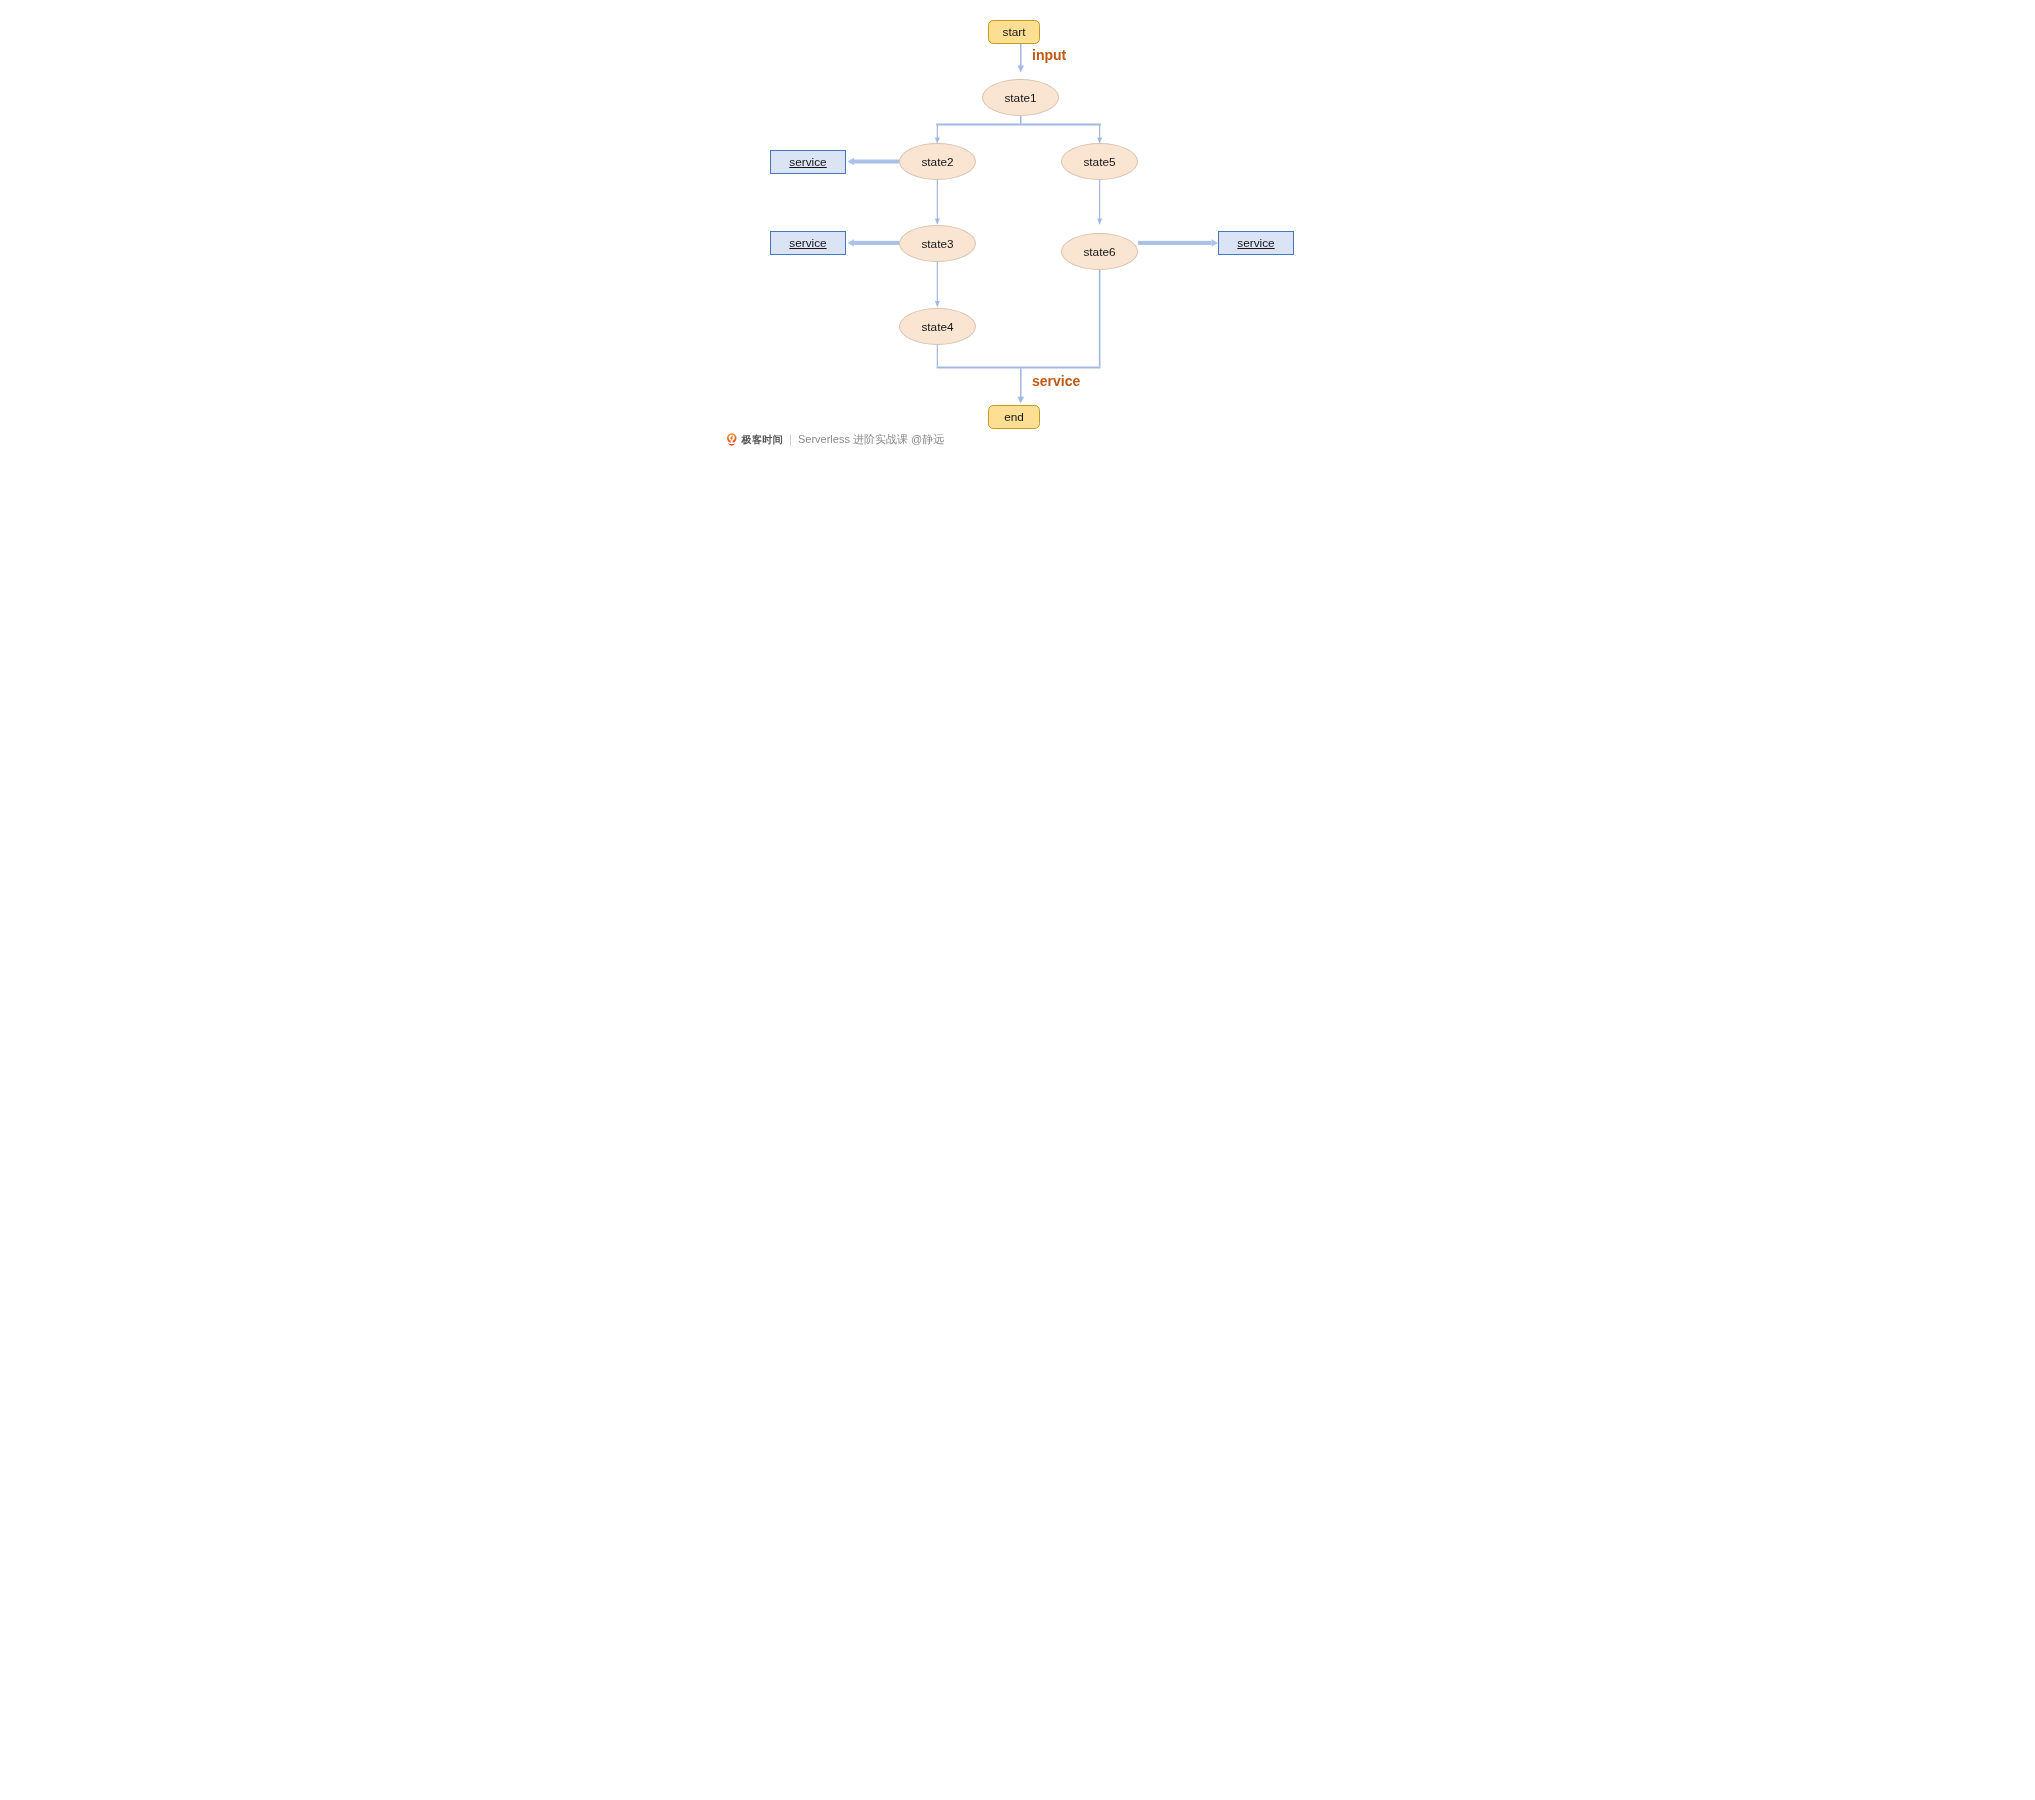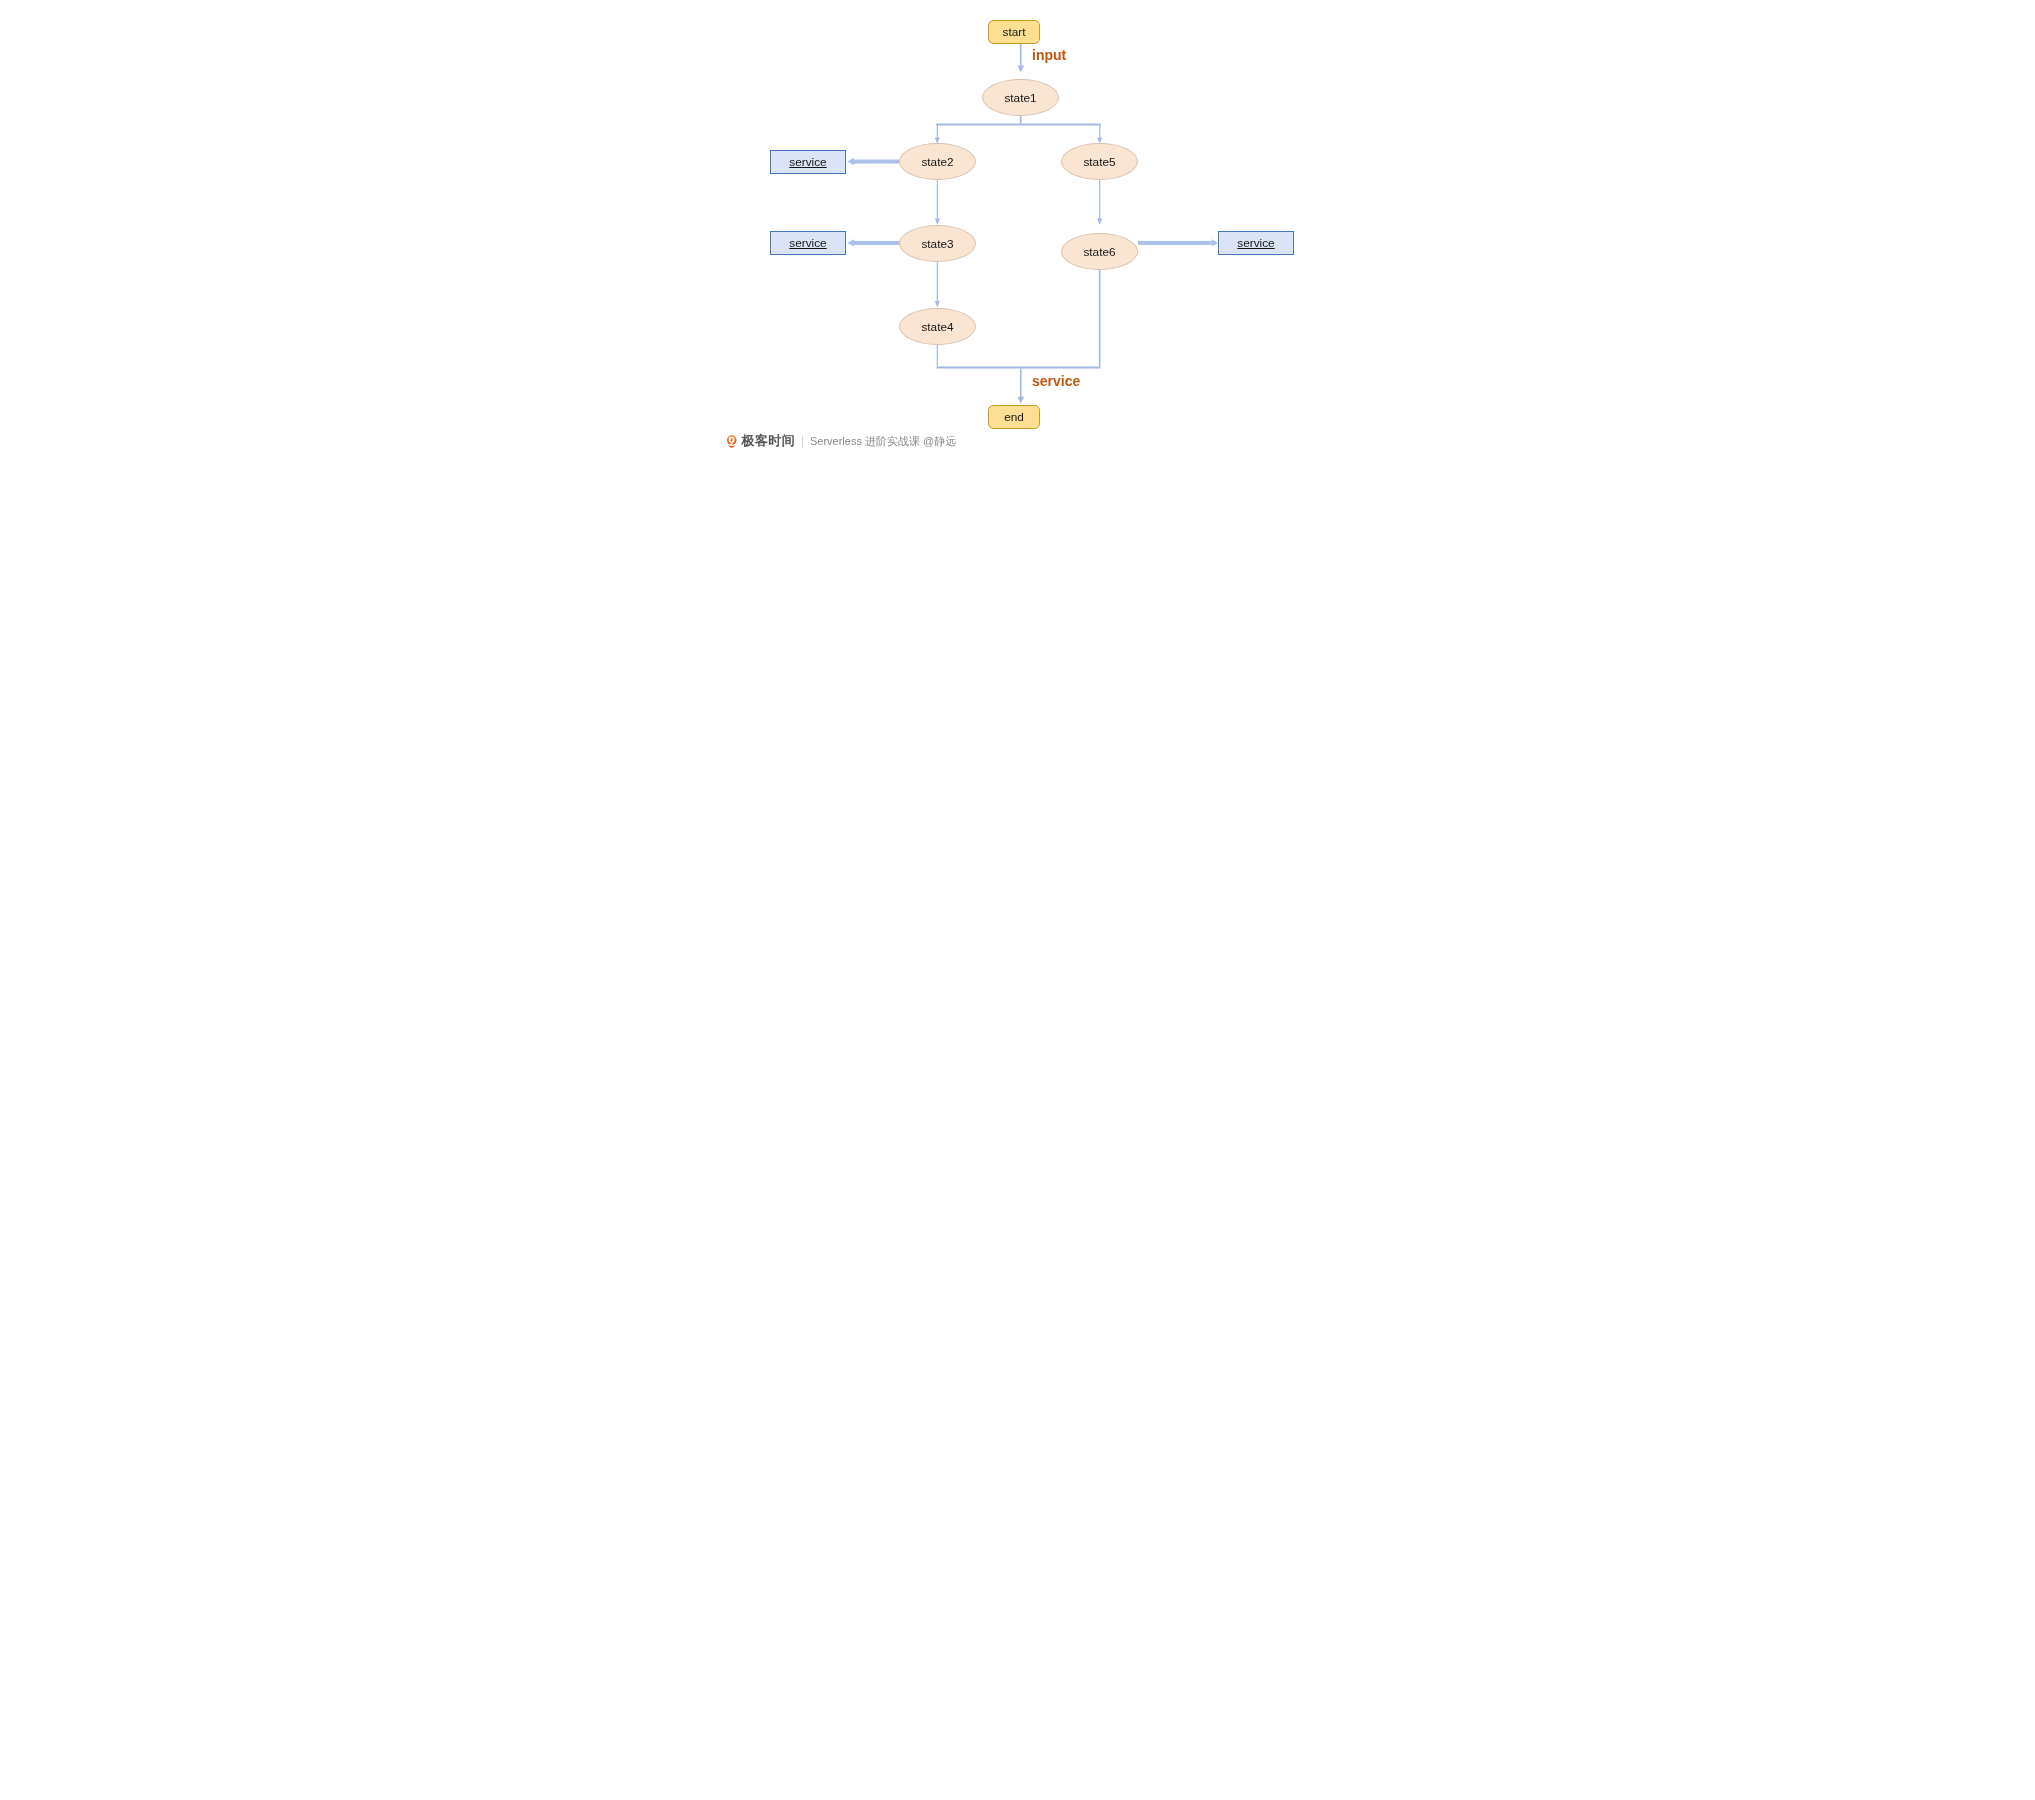--- a/index.html
+++ b/index.html
@@ -72,21 +72,21 @@
   .footer{
     position:absolute;
     left:22px;
     top:432px;
     display:flex;
     align-items:center;
     z-index:3;
     white-space:nowrap;
   }
   .footer .logo{width:11.4px;height:13px;margin-right:4.1px;flex:0 0 auto;}
-  .footer .brand{font-size:13px;font-weight:bold;color:var(--footer-dark);letter-spacing:0.4px;}
+  .footer .brand{font-size:10px;font-weight:bold;color:var(--footer-dark);letter-spacing:0.4px;}
   .footer .sep{font-size:9.4px;color:#c2c2c2;margin:0 4.1px 0 4.9px;font-weight:300;}
   .footer .course{font-size:11px;color:var(--footer-gray);}
 </style>
 </head>
 <body>
 
 <div class="canvas">
 
   <svg class="wires" width="627" height="450" viewBox="0 0 1540 1106" aria-hidden="true">
 

